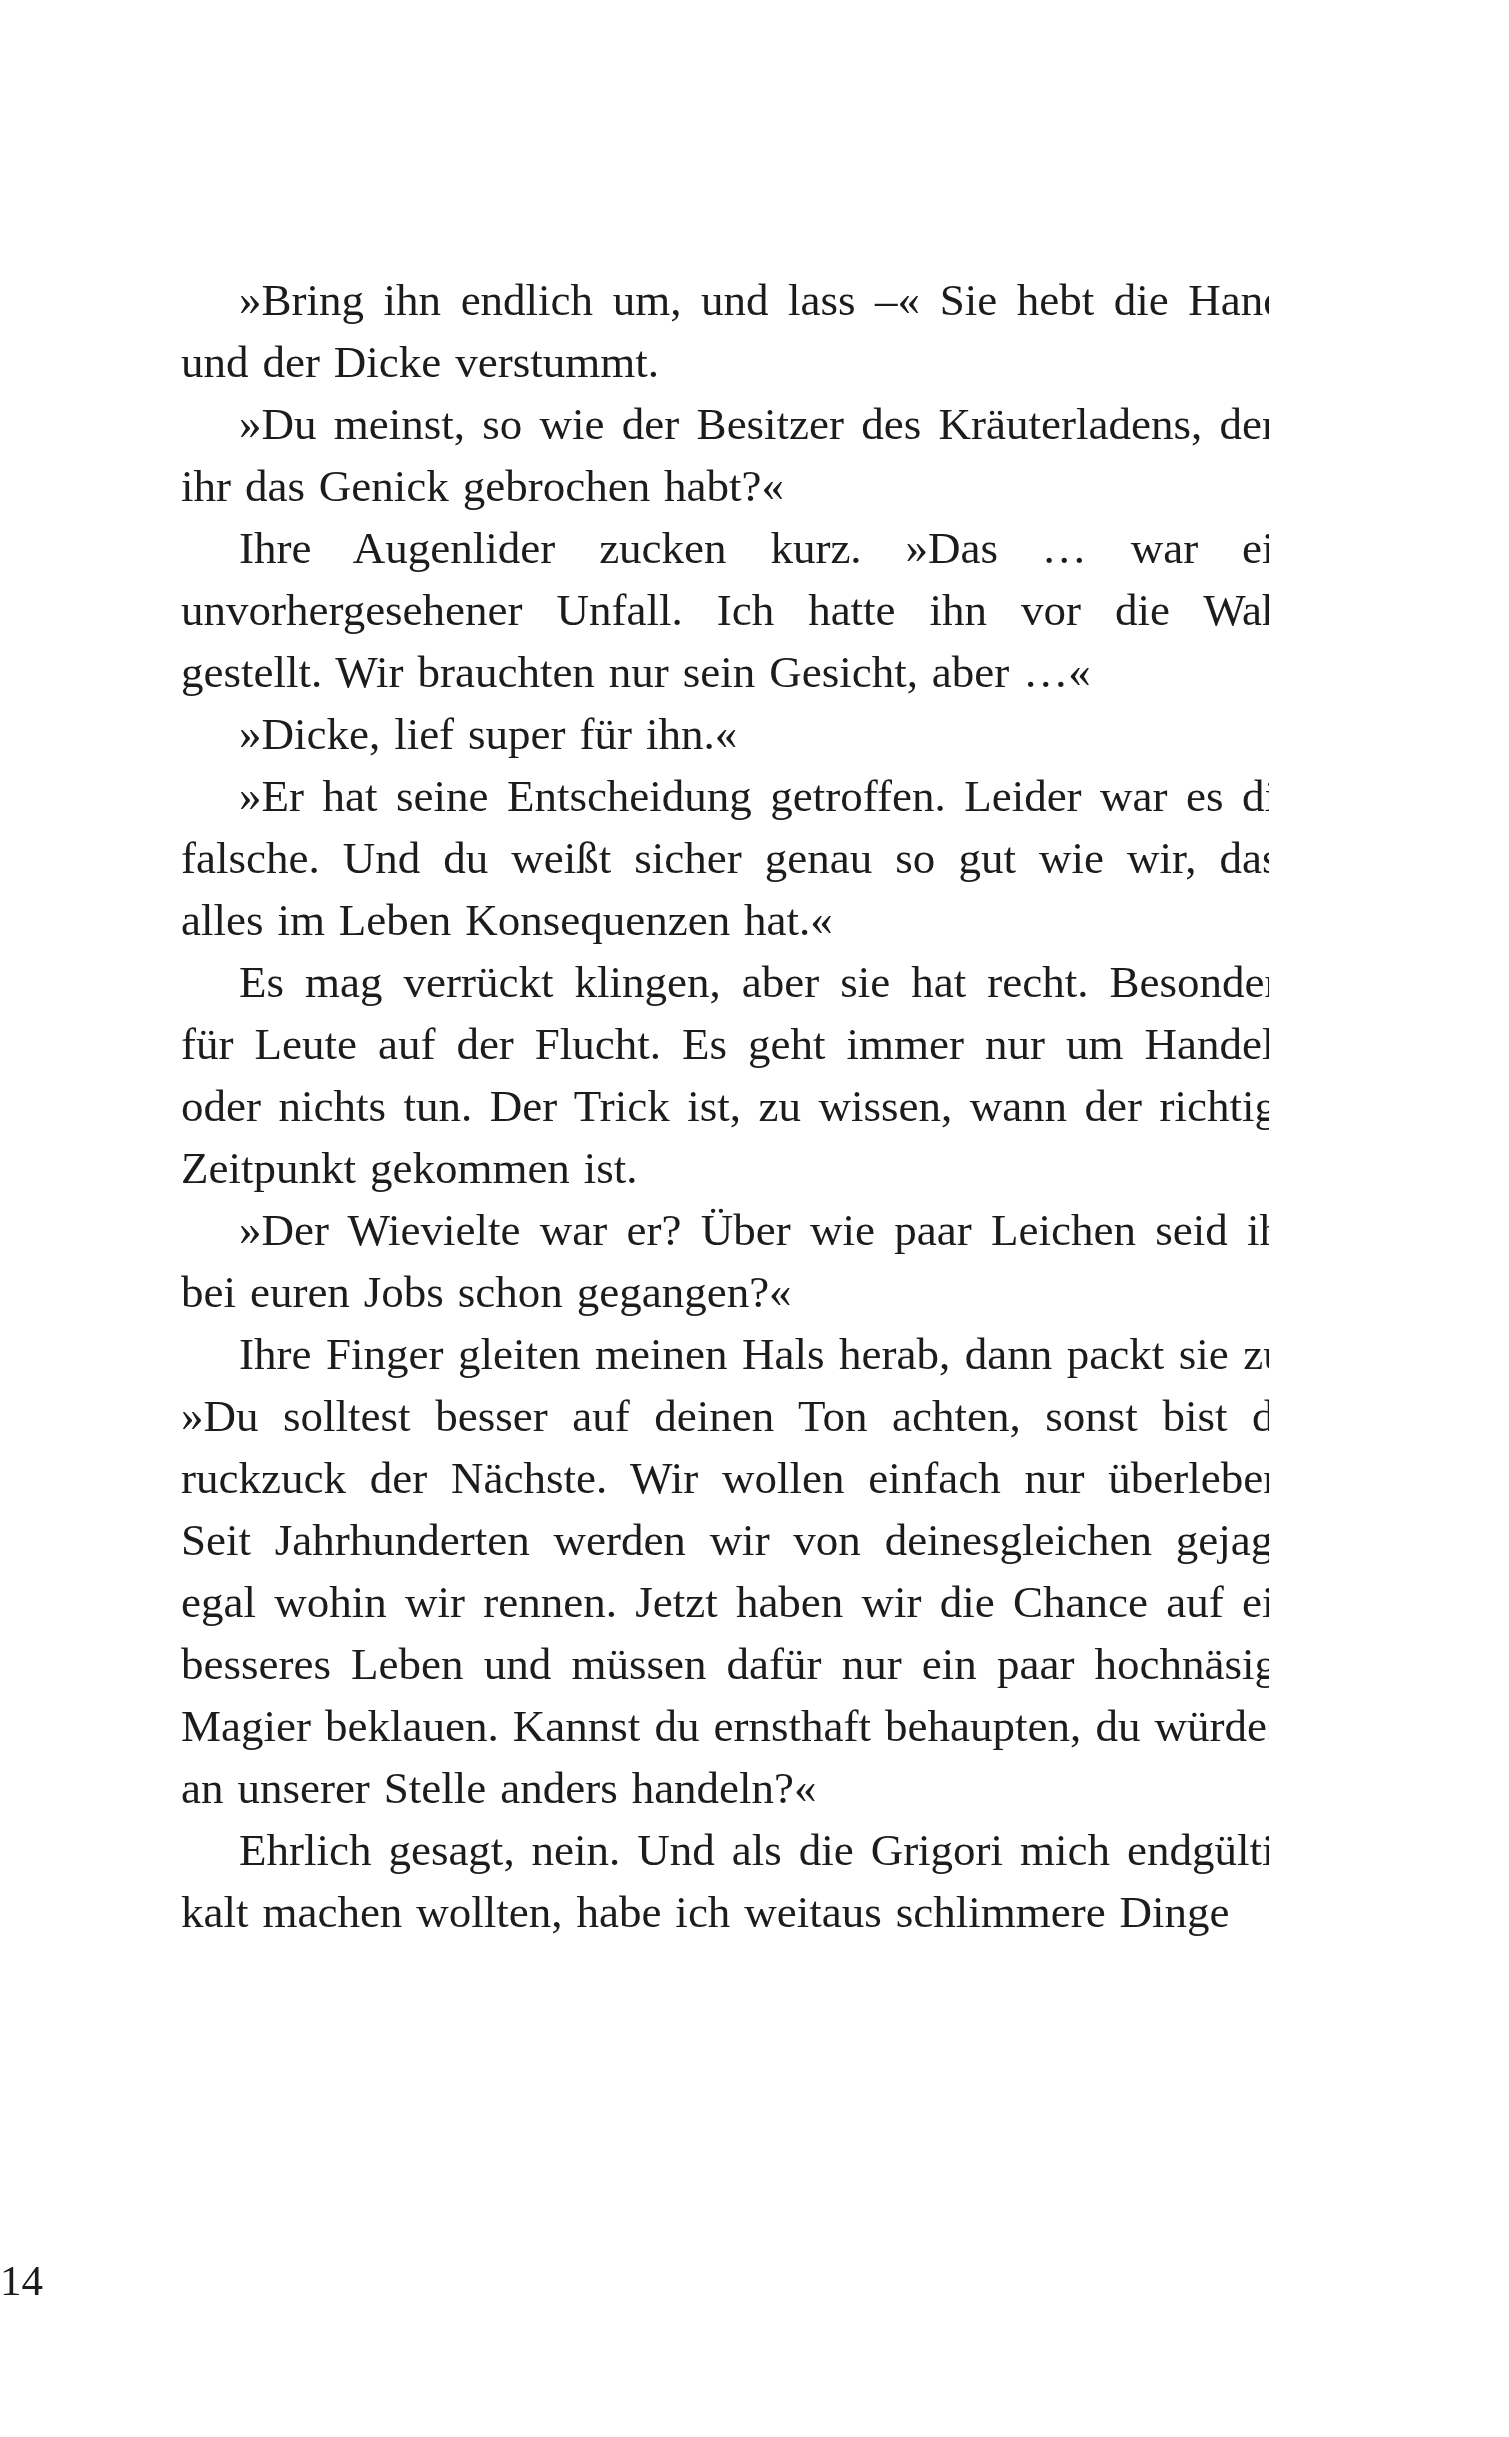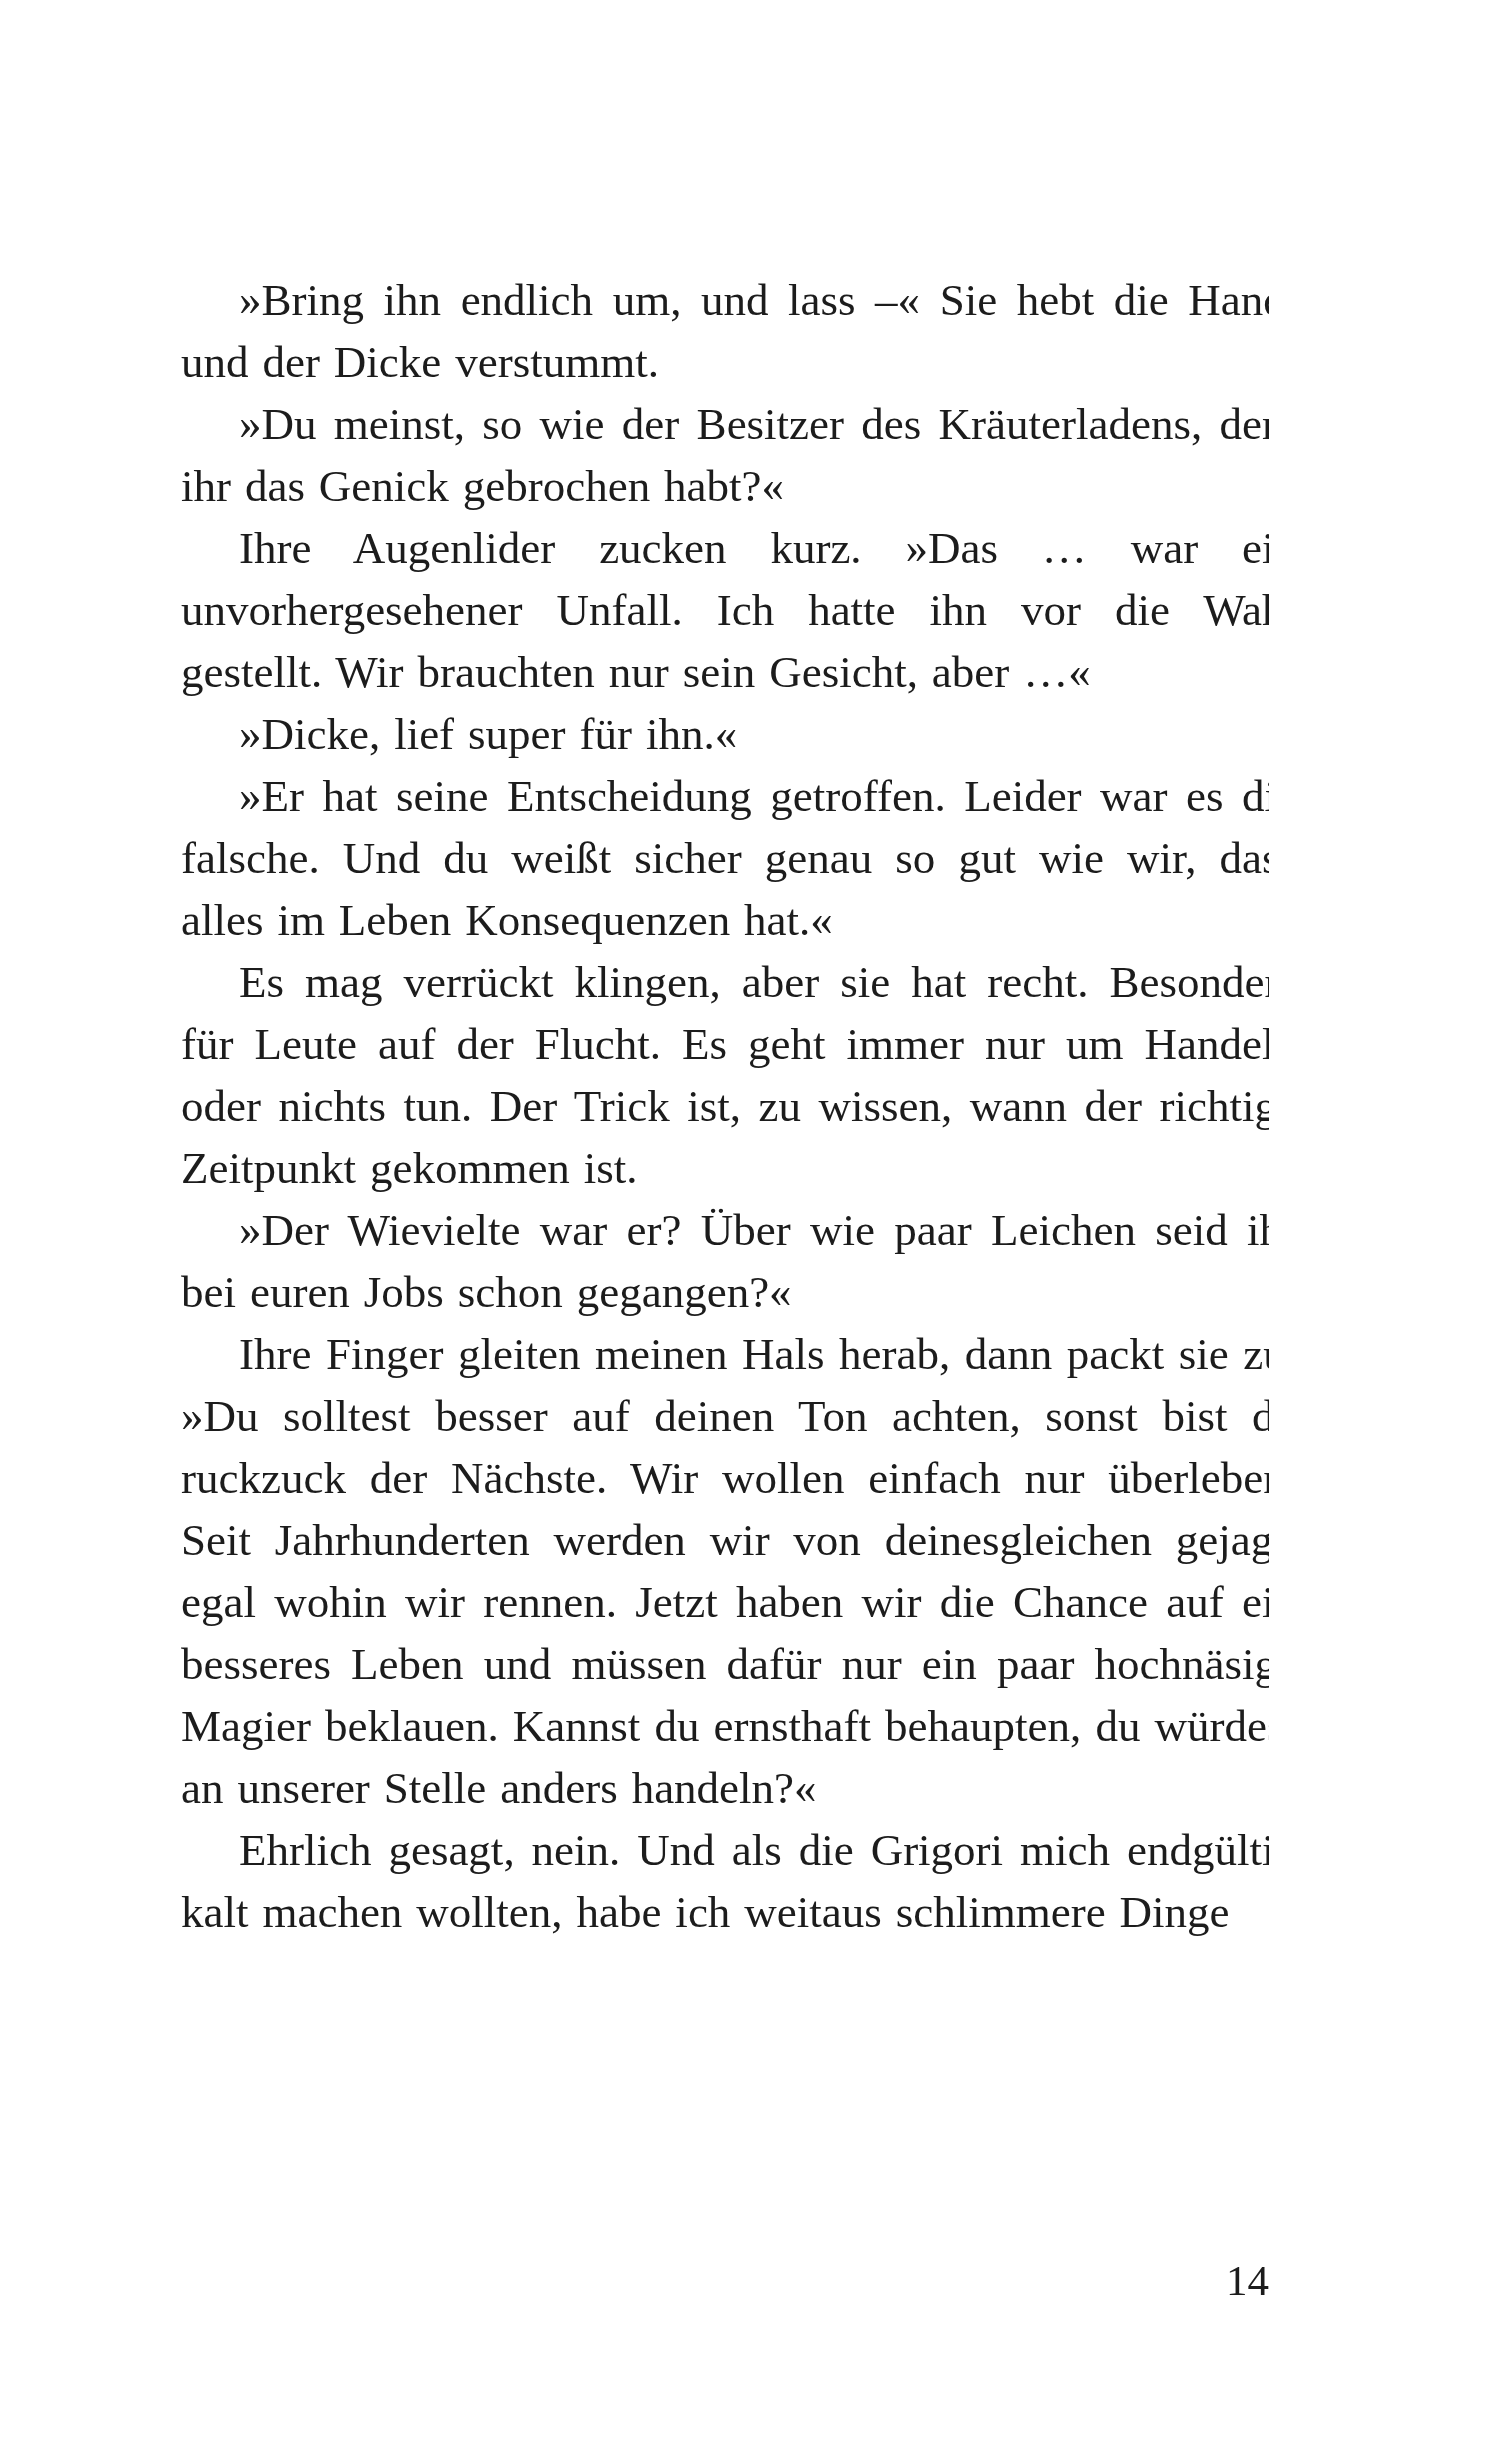--- a/index.html
+++ b/index.html
@@ -34,21 +34,21 @@
     text-indent: 58px;
   }
   .text-block em {
     font-style: italic;
   }
   .page-number {
     position: absolute;
     left: 0;
     top: 2251px;
     width: 100%;
-    text-align: right;
+    text-align: left;
     font-size: 43px;
     line-height: 59px;
   }
 </style>
 </head>
 <body>
 
 <div class="page">
   <div class="text-block">
       <p><span>»Bring ihn endlich um, und lass –« Sie hebt die Hand, und der Dicke verstummt.</span></p>

